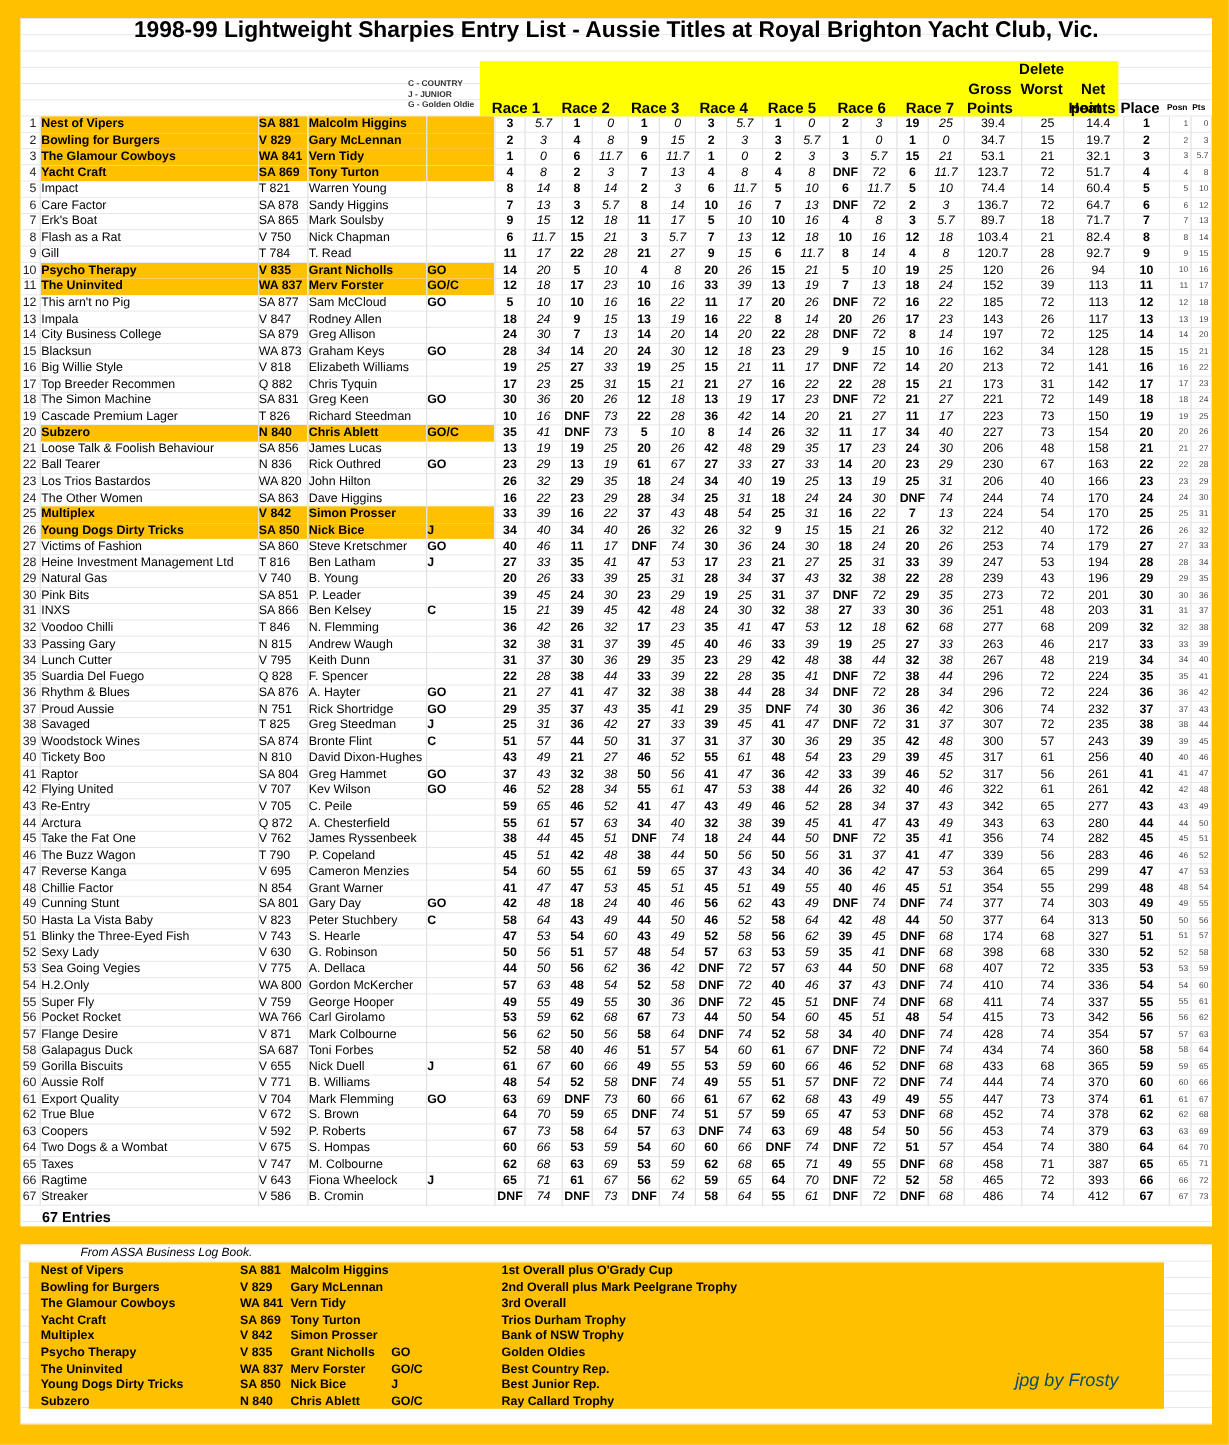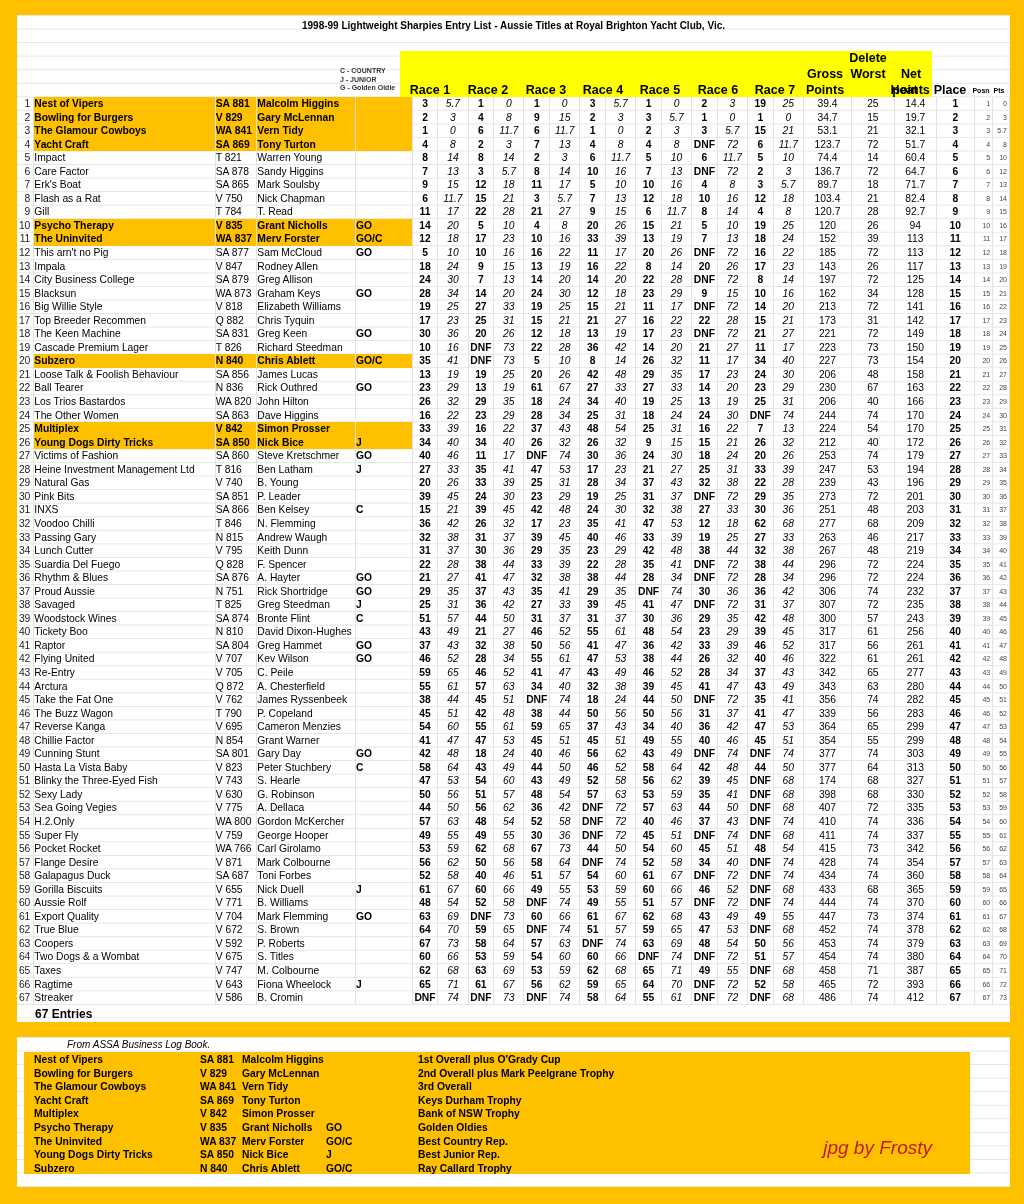--- a/index.html
+++ b/index.html
@@ -1,40 +1,40 @@
 <!DOCTYPE html>
 <html><head>
 <meta charset="utf-8">
 <style>
   html,body{margin:0;padding:0;}
   body{width:1024px;height:1204px;background:#ffc000;font-family:"Liberation Sans",sans-serif;position:relative;overflow:hidden;}
   .sheet{position:absolute;left:17px;top:15px;width:993px;height:1007px;background:#fff;
     background-image:linear-gradient(#e6e6e6 1px,transparent 1px);background-size:100% 13.55px;}
-  .title{position:absolute;left:0;top:0;width:993px;text-align:center;font-weight:bold;font-size:10px;color:#000;height:20px;line-height:22px;}
+  .title{position:absolute;left:0;top:0;width:993px;text-align:center;font-weight:bold;font-size:19px;color:#000;height:20px;line-height:22px;}
   .subtitle{position:absolute;left:0;top:21px;width:993px;text-align:center;font-weight:bold;font-style:italic;font-size:12px;color:#29a9e0;line-height:14px;}
   .yellowhead{position:absolute;left:383px;top:36px;width:532px;height:46px;background:#ffff00;}
   .legend{position:absolute;left:323px;top:52px;font-size:7px;font-weight:bold;color:#333;line-height:8.5px;}
   table.main{position:absolute;left:0;top:82px;border-collapse:collapse;font-size:10.3px;table-layout:fixed;}
   table.main td{padding:0;height:13.55px;line-height:13.55px;white-space:nowrap;overflow:hidden;border-right:1px solid #e2e2e2;}
   .hdr{position:absolute;top:36px;left:0;font-weight:bold;font-size:12.5px;}
   .hdr span{position:absolute;text-align:center;white-space:nowrap;}
   td.n{text-align:right;padding-right:3px!important;color:#222;}
   td.b{font-weight:bold;text-align:center;}
   td.i{font-style:italic;text-align:center;}
   td.c{text-align:center;}
   td.sm{font-size:7px;color:#444;text-align:right;padding-right:2px!important;}
   tr.hl td.hlc{background:#ffc000;font-weight:bold;}
   .entries{position:absolute;left:18px;top:992px;font-weight:bold;font-size:12px;}
   .bottom{position:absolute;left:17px;top:1037px;width:993px;height:150px;background:#fff;
     background-image:linear-gradient(#e6e6e6 1px,transparent 1px);background-size:100% 13.55px;}
   .logbook{position:absolute;left:50px;top:2px;font-style:italic;font-size:10px;}
   .awards{position:absolute;left:7px;top:15px;width:946px;height:122px;background:#ffc000;}
   table.aw{border-collapse:collapse;font-size:10.3px;font-weight:bold;position:absolute;left:10px;top:1px;}
   table.aw td{height:13.6px;line-height:13.6px;padding:0;white-space:nowrap;}
-  .credit{position:absolute;right:38px;bottom:15px;font-style:italic;font-size:19px;color:#b91c1c;}
+  .credit{position:absolute;right:38px;bottom:15px;font-style:italic;font-size:15px;color:#0c4a6e;}
 </style>
 </head>
 <body>
 
 <div class="sheet">
   <div class="title">1998-99 Lightweight Sharpies Entry List - Aussie Titles at Royal Brighton Yacht Club, Vic.</div>
   <div class="yellowhead"></div>
   <div class="legend">
     <div>C - COUNTRY</div>
     <div>J - JUNIOR</div>
@@ -542,21 +542,21 @@
           <td class="i">21</td>
           <td class="c">173</td>
           <td class="c">31</td>
           <td class="c">142</td>
           <td class="b">17</td>
           <td class="sm">17</td>
           <td class="sm">23</td>
         </tr>
         <tr>
           <td class="n">18</td>
-          <td class="hlc">The Keen Machine</td>
+          <td class="hlc">The Simon Machine</td>
           <td class="hlc">SA 831</td>
           <td class="hlc">Greg Keen</td>
           <td class="hlc" style="font-weight: bold;">GO</td>
           <td class="b">30</td>
           <td class="i">36</td>
           <td class="b">20</td>
           <td class="i">26</td>
           <td class="b">12</td>
           <td class="i">18</td>
           <td class="b">13</td>
@@ -1786,21 +1786,21 @@
           <td class="c">74</td>
           <td class="c">379</td>
           <td class="b">63</td>
           <td class="sm">63</td>
           <td class="sm">69</td>
         </tr>
         <tr>
           <td class="n">64</td>
           <td class="hlc">Two Dogs &amp; a Wombat</td>
           <td class="hlc">V 675</td>
-          <td class="hlc">S. Titles</td>
+          <td class="hlc">S. Hompas</td>
           <td class="hlc" style="font-weight: bold;"></td>
           <td class="b">60</td>
           <td class="i">66</td>
           <td class="b">53</td>
           <td class="i">59</td>
           <td class="b">54</td>
           <td class="i">60</td>
           <td class="b">60</td>
           <td class="i">66</td>
           <td class="b">DNF</td>
@@ -1933,21 +1933,21 @@
             <td>WA 841</td>
             <td>Vern Tidy</td>
             <td></td>
             <td>3rd Overall</td>
           </tr>
           <tr>
             <td>Yacht Craft</td>
             <td>SA 869</td>
             <td>Tony Turton</td>
             <td></td>
-            <td>Keys Durham Trophy</td>
+            <td>Trios Durham Trophy</td>
           </tr>
           <tr>
             <td>Multiplex</td>
             <td>V 842</td>
             <td>Simon Prosser</td>
             <td></td>
             <td>Bank of NSW Trophy</td>
           </tr>
           <tr>
             <td>Psycho Therapy</td>

